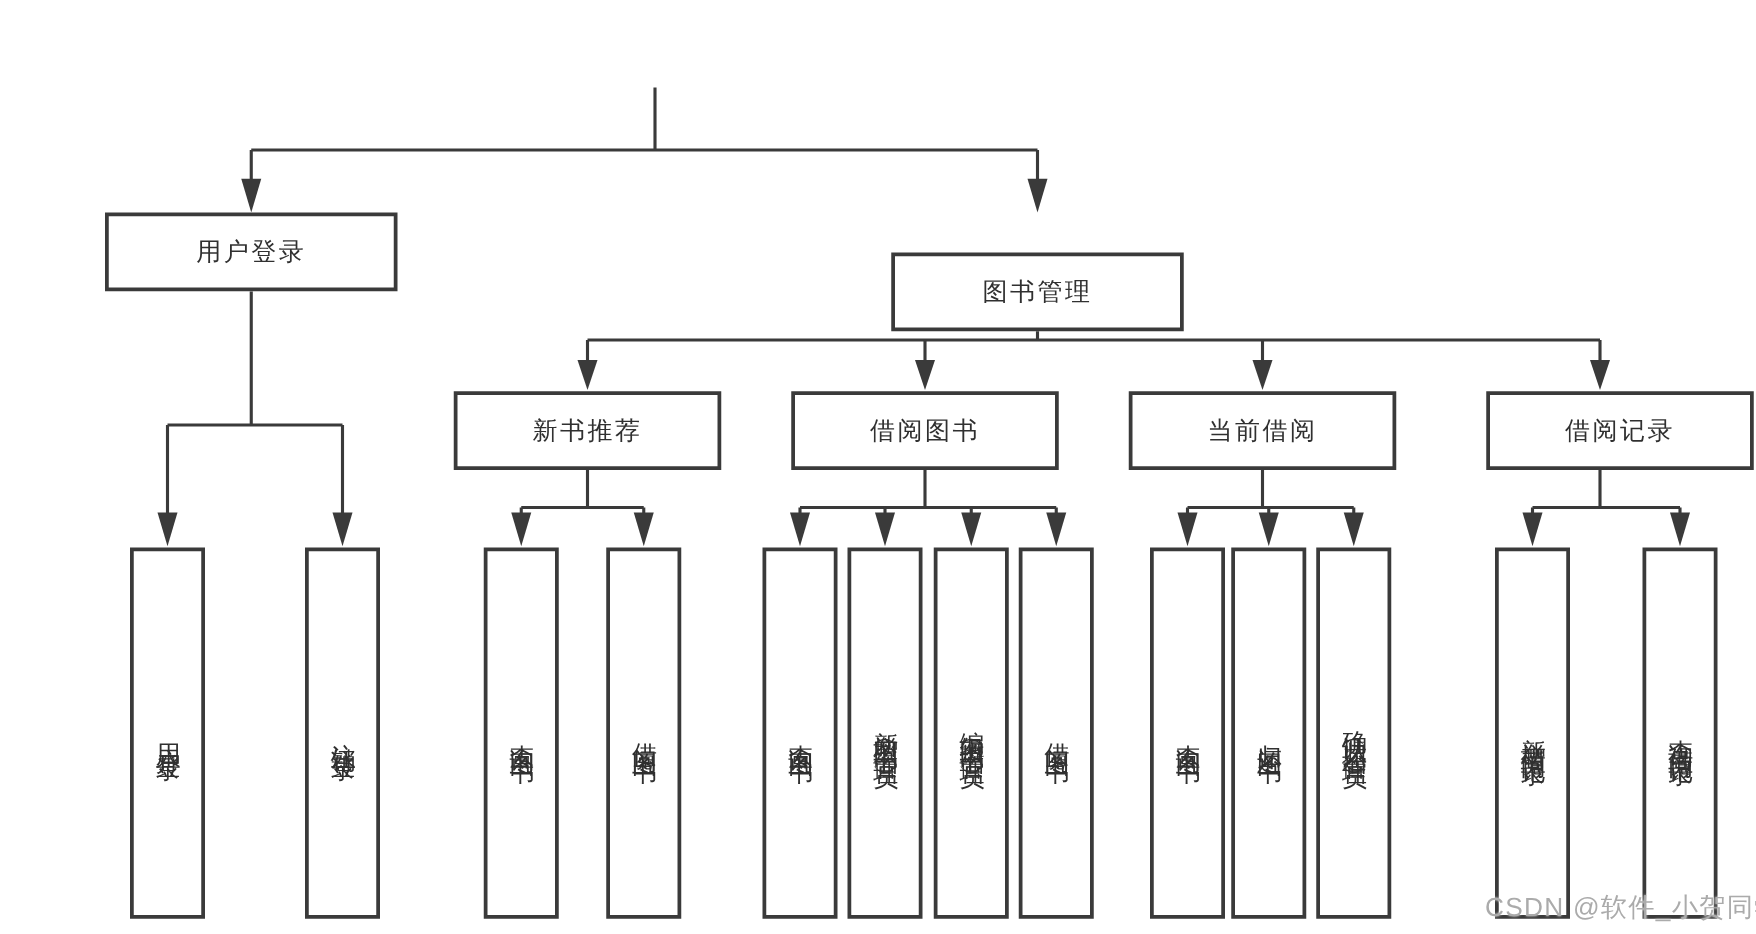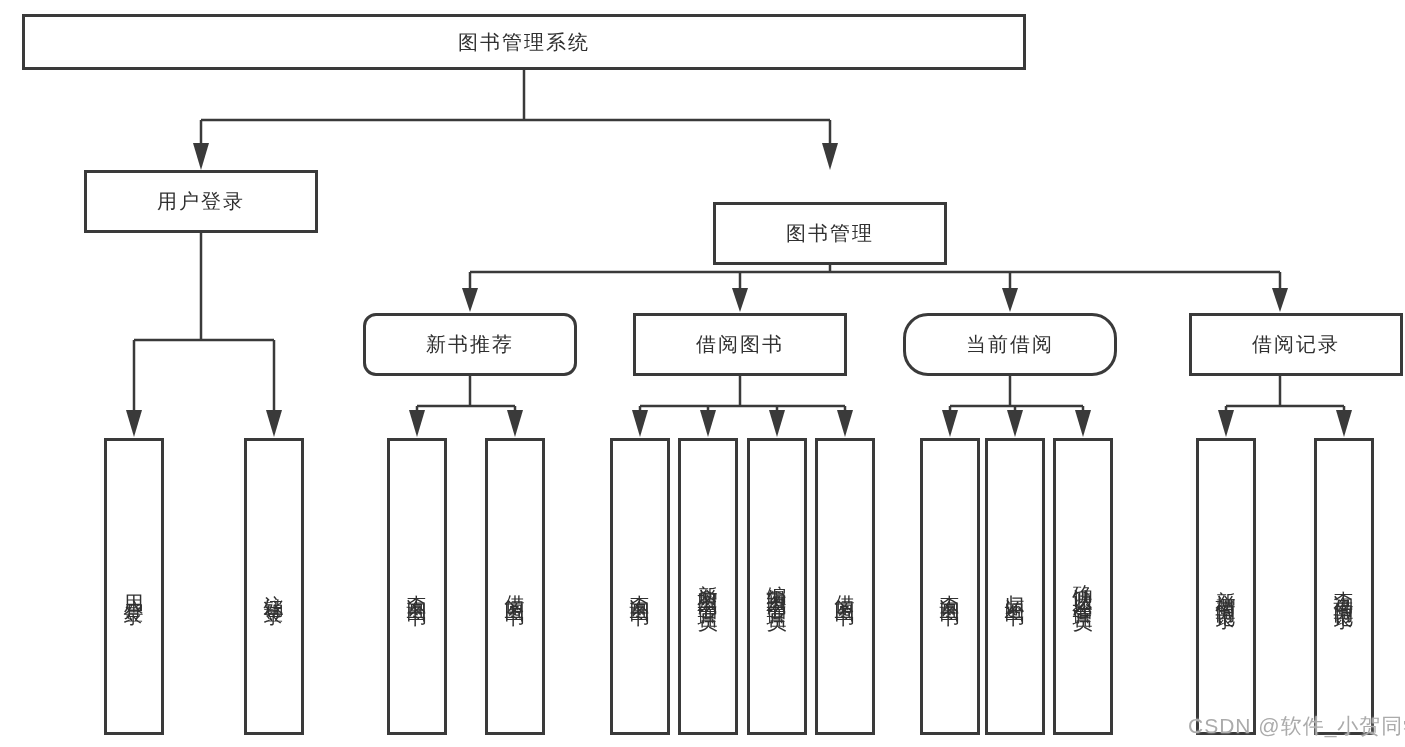--- a/index.html
+++ b/index.html
@@ -128,38 +128,35 @@
 
       <polygon points="942,410 958,410 950,437"></polygon>
       <polygon points="1007,410 1023,410 1015,437"></polygon>
       <polygon points="1075,410 1091,410 1083,437"></polygon>
 
       <polygon points="1218,410 1234,410 1226,437"></polygon>
       <polygon points="1336,410 1352,410 1344,437"></polygon>
     </g>
   </svg>
 
-  <div class="box" style="left:22px; top:14px; width:1004px; height:56px;">
-    <span class="hlabel">图书管理系统</span>
-  </div>
 
   <div class="box" style="left:84px; top:170px; width:234px; height:63px;">
     <span class="hlabel">用户登录</span>
   </div>
   <div class="box" style="left:713px; top:170px; width:234px; height:63px;margin-top:32px;">
     <span class="hlabel">图书管理</span>
   </div>
 
-  <div class="box" style="left:363px; top:313px; width:214px; height:63px;border-radius:13px;">
+  <div class="box" style="left:363px; top:313px; width:214px; height:63px;">
     <span class="hlabel">新书推荐</span>
   </div>
   <div class="box" style="left:633px; top:313px; width:214px; height:63px;">
     <span class="hlabel">借阅图书</span>
   </div>
-  <div class="box" style="left:903px; top:313px; width:214px; height:63px;border-radius:25px;">
+  <div class="box" style="left:903px; top:313px; width:214px; height:63px;">
     <span class="hlabel">当前借阅</span>
   </div>
   <div class="box" style="left:1173px; top:313px; width:214px; height:63px;margin-left:16px;">
     <span class="hlabel">借阅记录</span>
   </div>
 
   <div class="box leaf" style="left:104px;">
     <span class="vlabel">用户登录</span>
   </div>
   <div class="box leaf" style="left:244px;">

